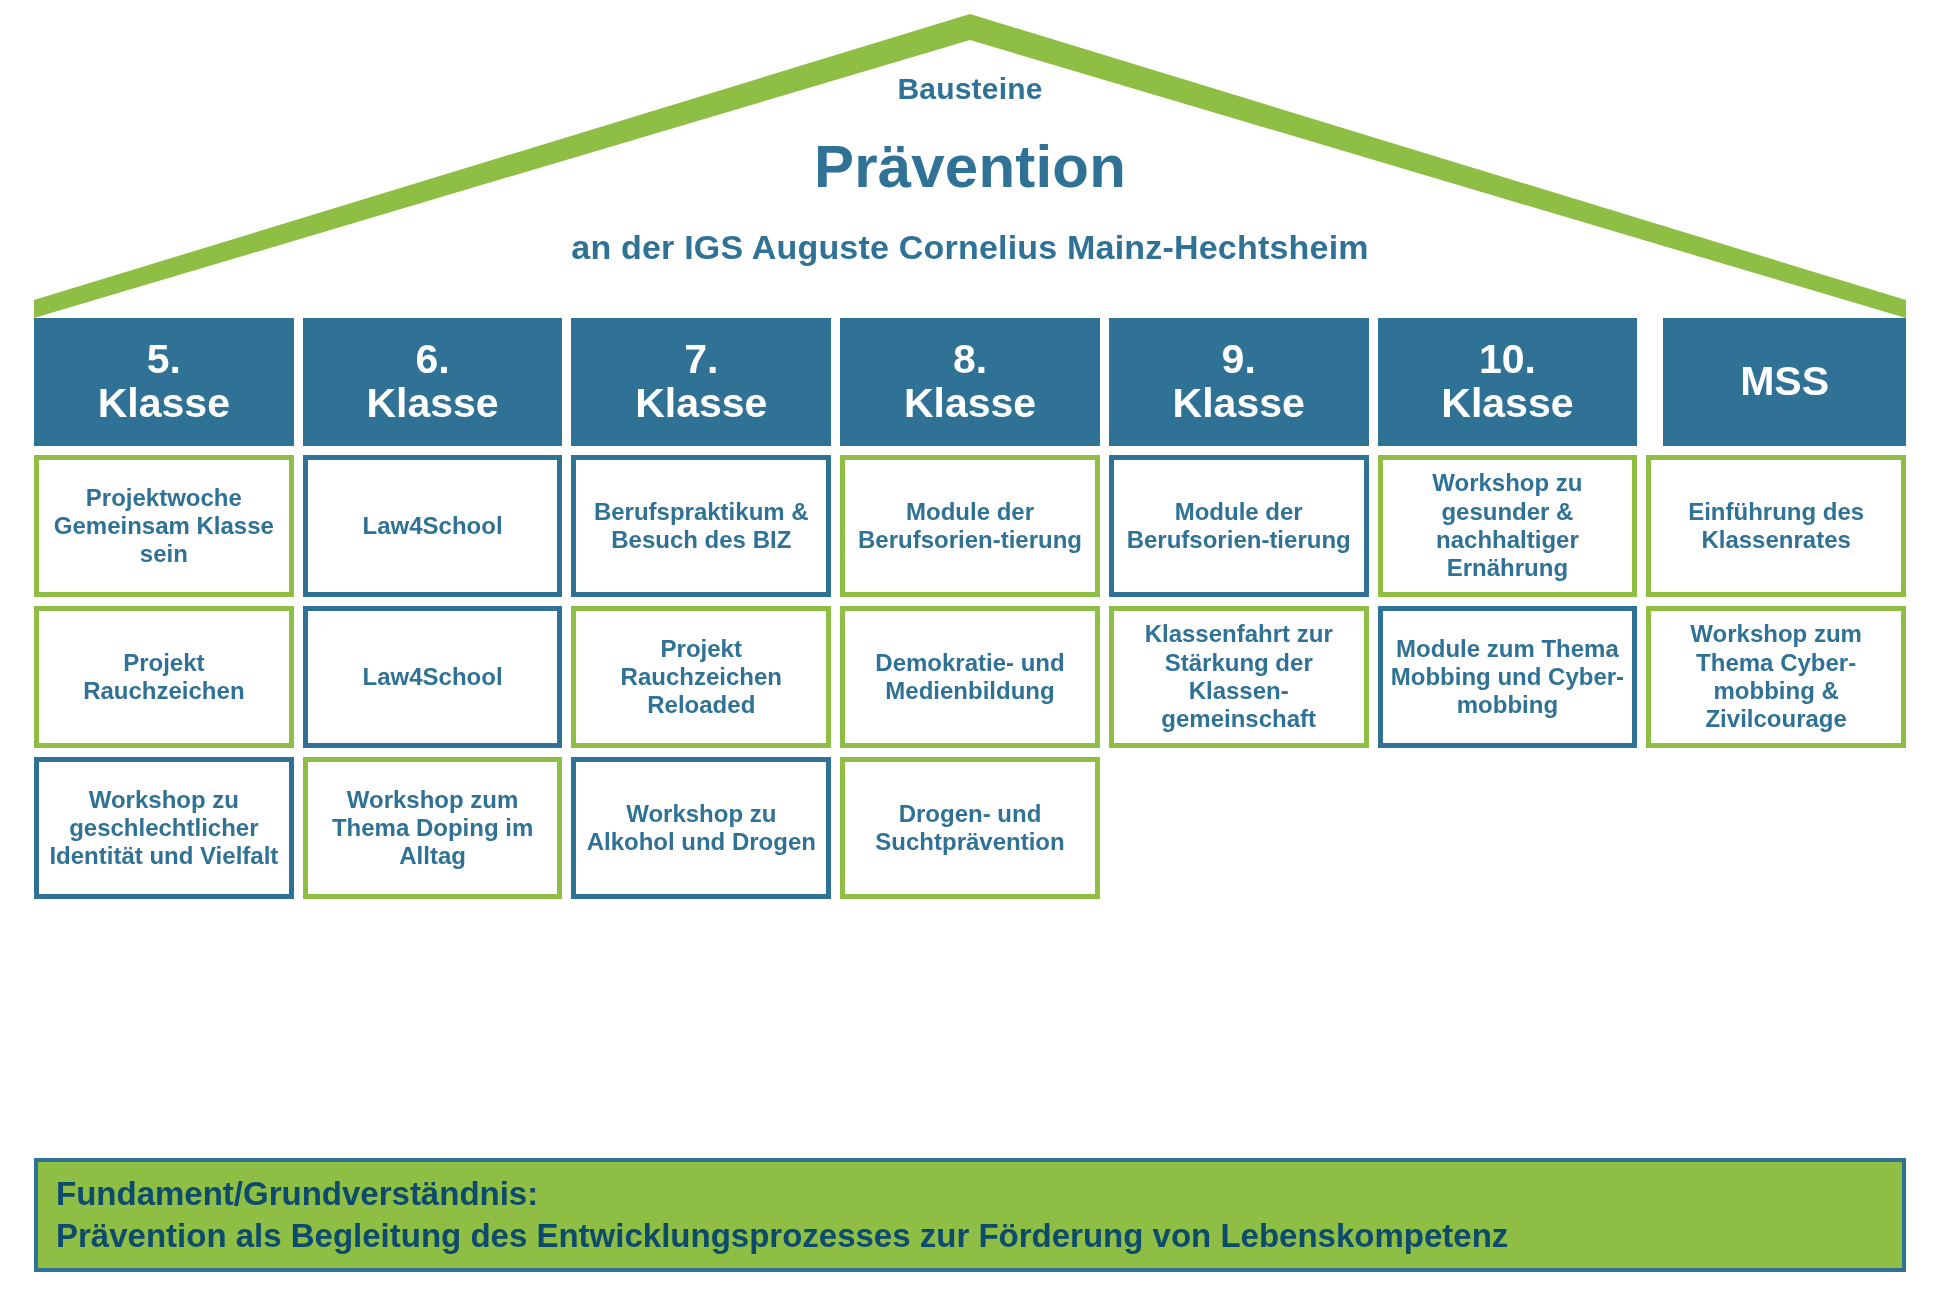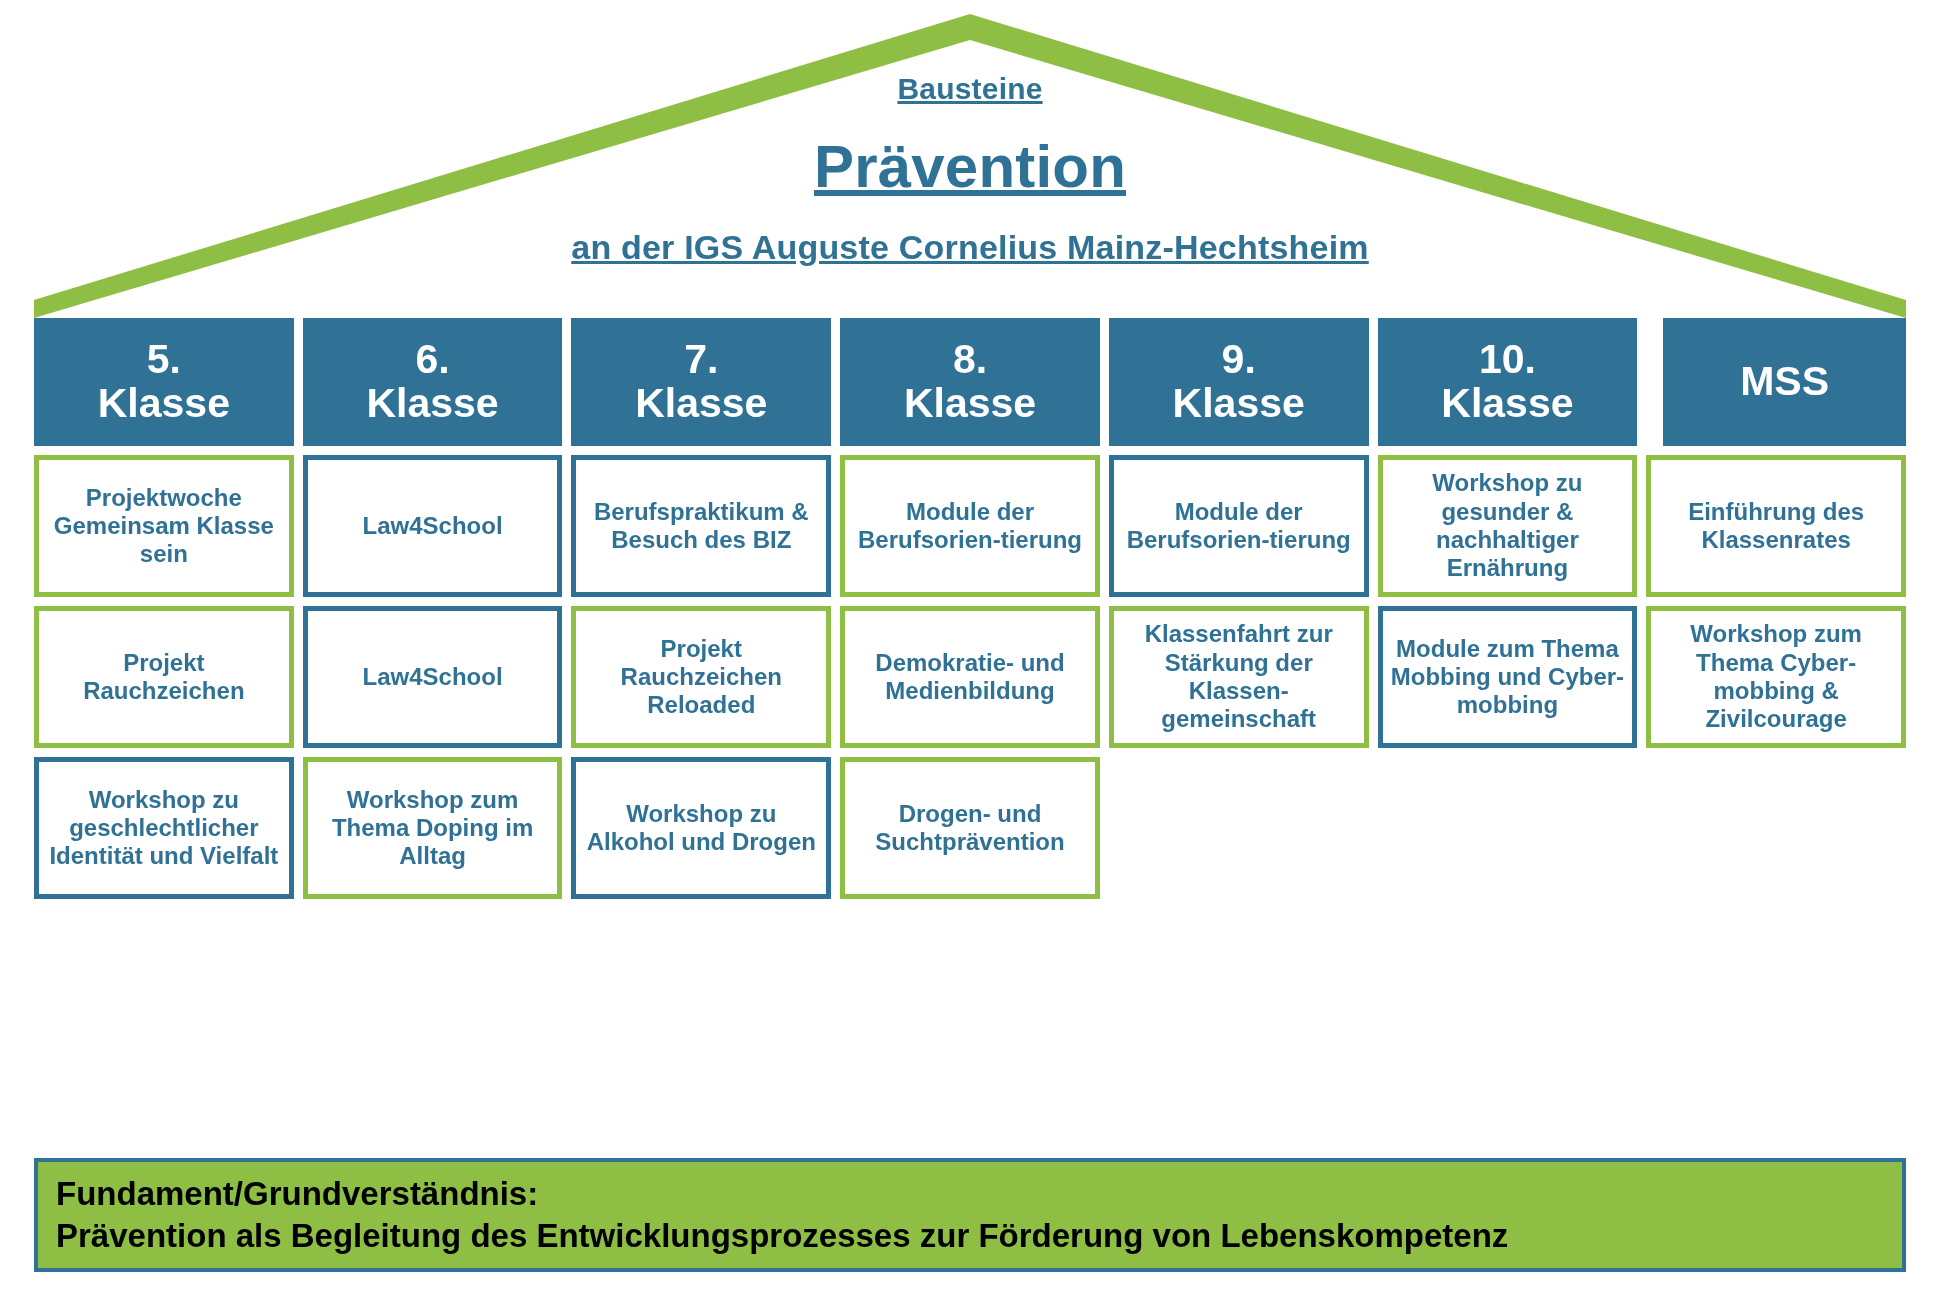--- a/index.html
+++ b/index.html
@@ -9,21 +9,21 @@
     -webkit-font-smoothing:antialiased;
     overflow:hidden;
   }
   #stage{position:relative;width:1940px;height:1296px;background:#fff;}
 
   
   #roof{position:absolute;left:0;top:0;width:1940px;height:320px;}
   #roof svg{display:block;}
   .roof-text{
     position:absolute;left:0;width:1940px;text-align:center;
-    color:#2F7296;font-weight:bold;letter-spacing:.2px;text-decoration:underline;
+    color:#2F7296;font-weight:bold;letter-spacing:.2px;
   }
   #roof-eyebrow{top:72px;font-size:30px;}
   #roof-title{top:132px;font-size:60px;}
   #roof-sub{top:228px;font-size:34px;}
 
   
   #grid{
     position:absolute;left:34px;top:318px;width:1872px;
     display:grid;
     grid-template-columns:repeat(7,1fr);
@@ -59,21 +59,21 @@
   }
 
   
   #foundation{
     position:absolute;left:34px;top:1158px;width:1872px;height:114px;
     background:#8EBE43;border:4px solid #2F7296;box-sizing:border-box;
     display:flex;flex-direction:column;justify-content:center;
     padding:4px 18px;box-sizing:border-box;
   }
   #foundation div{
-    color:#000000;font-weight:bold;font-size:33px;line-height:1.28;
+    color:#0c4a6e;font-weight:bold;font-size:33px;line-height:1.28;
     text-align:left;white-space:nowrap;
   }
 </style>
 </head>
 <body>
 
 <div id="stage">
 
   <div id="roof">
     <svg width="1940" height="320" viewBox="0 0 1940 320">

